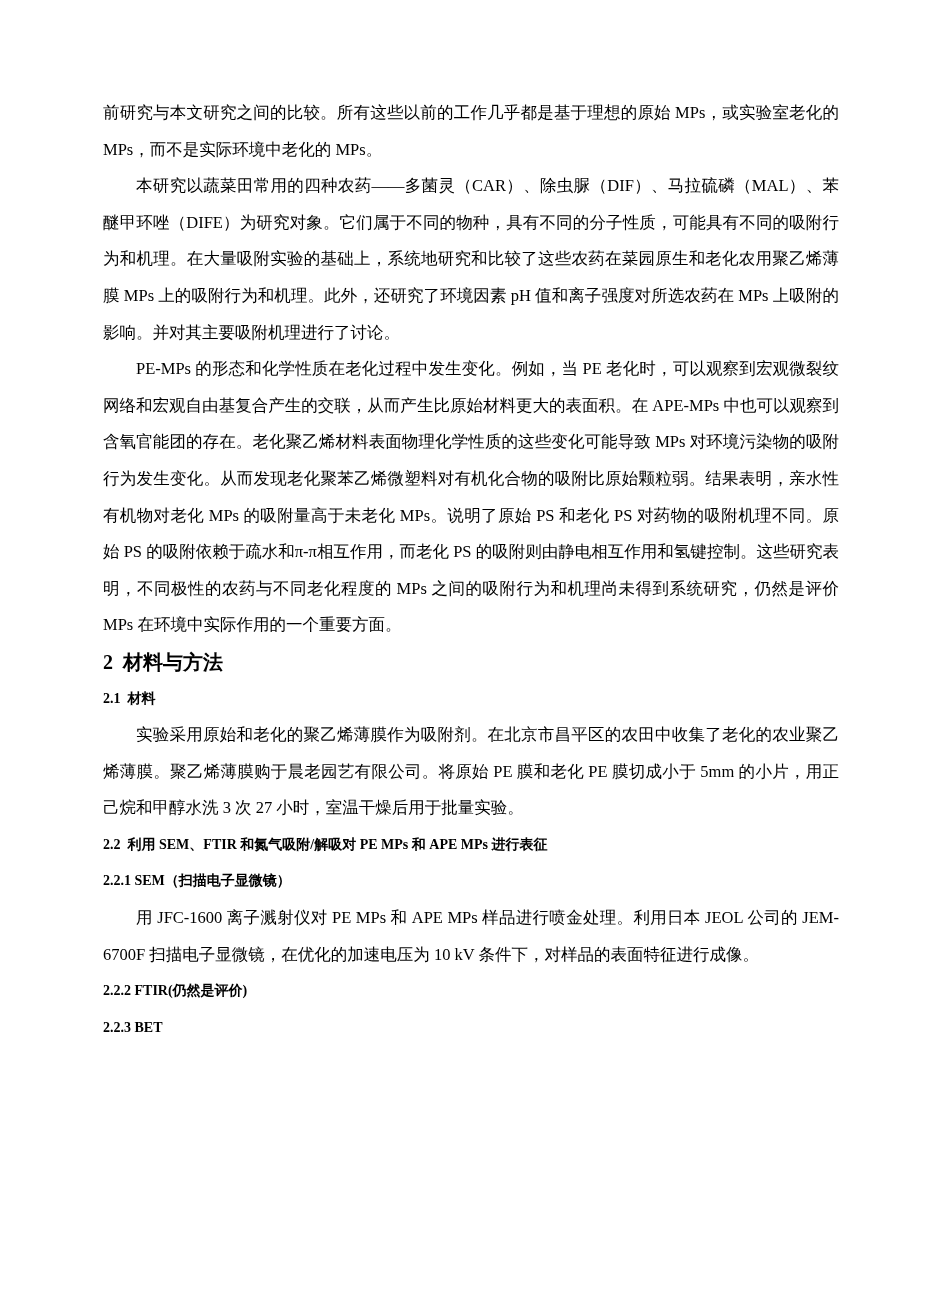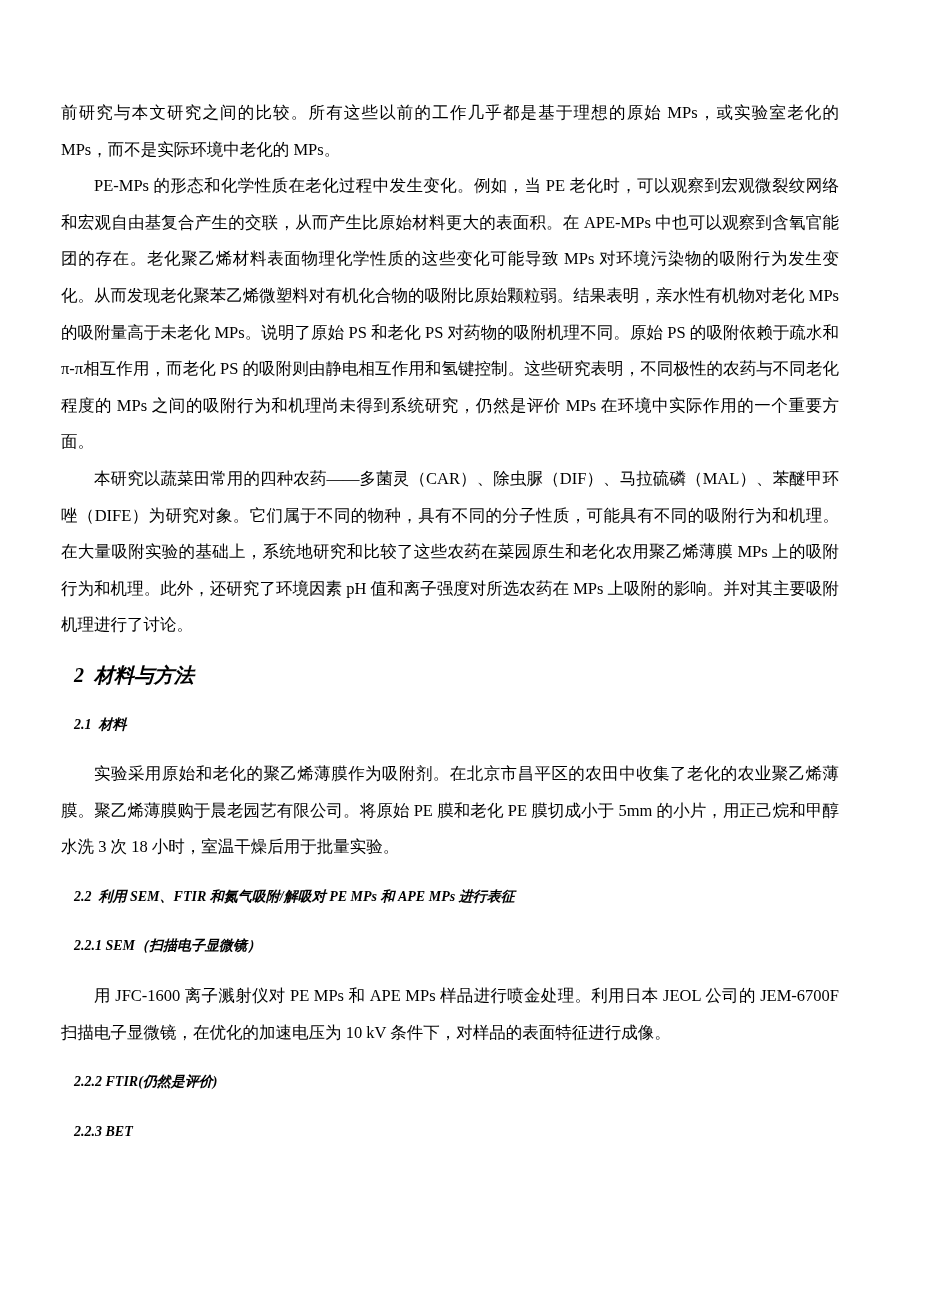--- a/index.html
+++ b/index.html
@@ -5,69 +5,68 @@
   html, body {
     margin: 0;
     padding: 0;
     background: #ffffff;
   }
   .page {
     position: relative;
     width: 926px;
     height: 1309px;
     box-sizing: border-box;
-    padding: 95px 87px 40px 61px;
+    padding: 95px 87px 40px 103px;
     background: #ffffff;
     color: #000000;
     font-family: "Liberation Serif", "DejaVu Serif", serif;
     font-size: 16.5px;
     line-height: 36.6px;
     overflow: hidden;
   }
   .para {
     margin: 0;
     text-align: justify;
     white-space: pre-wrap;
   }
   .para.indent {
     text-indent: 2em;
   }
   .heading {
-    margin: 13px;
+    margin: 0;
     font-weight: bold;
     white-space: pre-wrap;
     text-align: left;
     line-height: 36.6px;
     font-family: "Liberation Serif", "DejaVu Serif", serif;
-    font-style: italic;
   }
   .h-major {
     font-size: 20px;
   }
   .h-minor {
     font-size: 14px;
   }
 </style>
 </head>
 <body>
 
 <div class="page">
 
   <p class="para">前研究与本文研究之间的比较。所有这些以前的工作几乎都是基于理想的原始 MPs，或实验室老化的 MPs，而不是实际环境中老化的 MPs。</p>
 
+  <p class="para indent">本研究以蔬菜田常用的四种农药——多菌灵（CAR）、除虫脲（DIF）、马拉硫磷（MAL）、苯醚甲环唑（DIFE）为研究对象。它们属于不同的物种，具有不同的分子性质，可能具有不同的吸附行为和机理。在大量吸附实验的基础上，系统地研究和比较了这些农药在菜园原生和老化农用聚乙烯薄膜 MPs 上的吸附行为和机理。此外，还研究了环境因素 pH 值和离子强度对所选农药在 MPs 上吸附的影响。并对其主要吸附机理进行了讨论。</p>
+
   <p class="para indent">PE-MPs 的形态和化学性质在老化过程中发生变化。例如，当 PE 老化时，可以观察到宏观微裂纹网络和宏观自由基复合产生的交联，从而产生比原始材料更大的表面积。在 APE-MPs 中也可以观察到含氧官能团的存在。老化聚乙烯材料表面物理化学性质的这些变化可能导致 MPs 对环境污染物的吸附行为发生变化。从而发现老化聚苯乙烯微塑料对有机化合物的吸附比原始颗粒弱。结果表明，亲水性有机物对老化 MPs 的吸附量高于未老化 MPs。说明了原始 PS 和老化 PS 对药物的吸附机理不同。原始 PS 的吸附依赖于疏水和π-π相互作用，而老化 PS 的吸附则由静电相互作用和氢键控制。这些研究表明，不同极性的农药与不同老化程度的 MPs 之间的吸附行为和机理尚未得到系统研究，仍然是评价 MPs 在环境中实际作用的一个重要方面。</p>
-
-  <p class="para indent">本研究以蔬菜田常用的四种农药——多菌灵（CAR）、除虫脲（DIF）、马拉硫磷（MAL）、苯醚甲环唑（DIFE）为研究对象。它们属于不同的物种，具有不同的分子性质，可能具有不同的吸附行为和机理。在大量吸附实验的基础上，系统地研究和比较了这些农药在菜园原生和老化农用聚乙烯薄膜 MPs 上的吸附行为和机理。此外，还研究了环境因素 pH 值和离子强度对所选农药在 MPs 上吸附的影响。并对其主要吸附机理进行了讨论。</p>
 
   <h2 class="heading h-major">2  材料与方法</h2>
 
   <h3 class="heading h-minor">2.1  材料</h3>
 
 
-  <p class="para indent">实验采用原始和老化的聚乙烯薄膜作为吸附剂。在北京市昌平区的农田中收集了老化的农业聚乙烯薄膜。聚乙烯薄膜购于晨老园艺有限公司。将原始 PE 膜和老化 PE 膜切成小于 5mm 的小片，用正己烷和甲醇水洗 3 次 18 小时，室温干燥后用于批量实验。</p>
+  <p class="para indent">实验采用原始和老化的聚乙烯薄膜作为吸附剂。在北京市昌平区的农田中收集了老化的农业聚乙烯薄膜。聚乙烯薄膜购于晨老园艺有限公司。将原始 PE 膜和老化 PE 膜切成小于 5mm 的小片，用正己烷和甲醇水洗 3 次 27 小时，室温干燥后用于批量实验。</p>
 
   <h3 class="heading h-minor">2.2  利用 SEM、FTIR 和氮气吸附/解吸对 PE MPs 和 APE MPs 进行表征</h3>
 
   <h3 class="heading h-minor">2.2.1 SEM（扫描电子显微镜）</h3>
 
   <p class="para indent">用 JFC-1600 离子溅射仪对 PE MPs 和 APE MPs 样品进行喷金处理。利用日本 JEOL 公司的 JEM-6700F 扫描电子显微镜，在优化的加速电压为 10 kV 条件下，对样品的表面特征进行成像。</p>
 
   <h3 class="heading h-minor">2.2.2 FTIR(仍然是评价)</h3>
 
 

